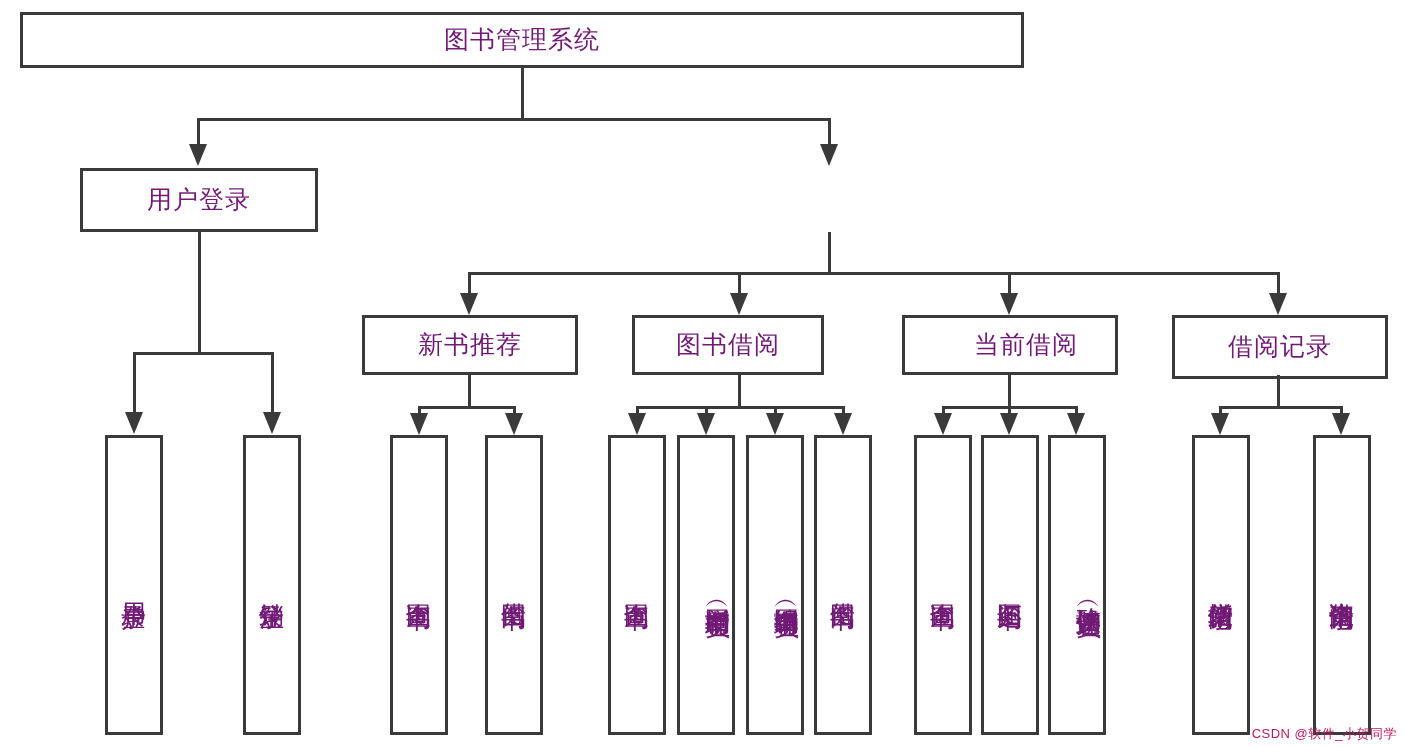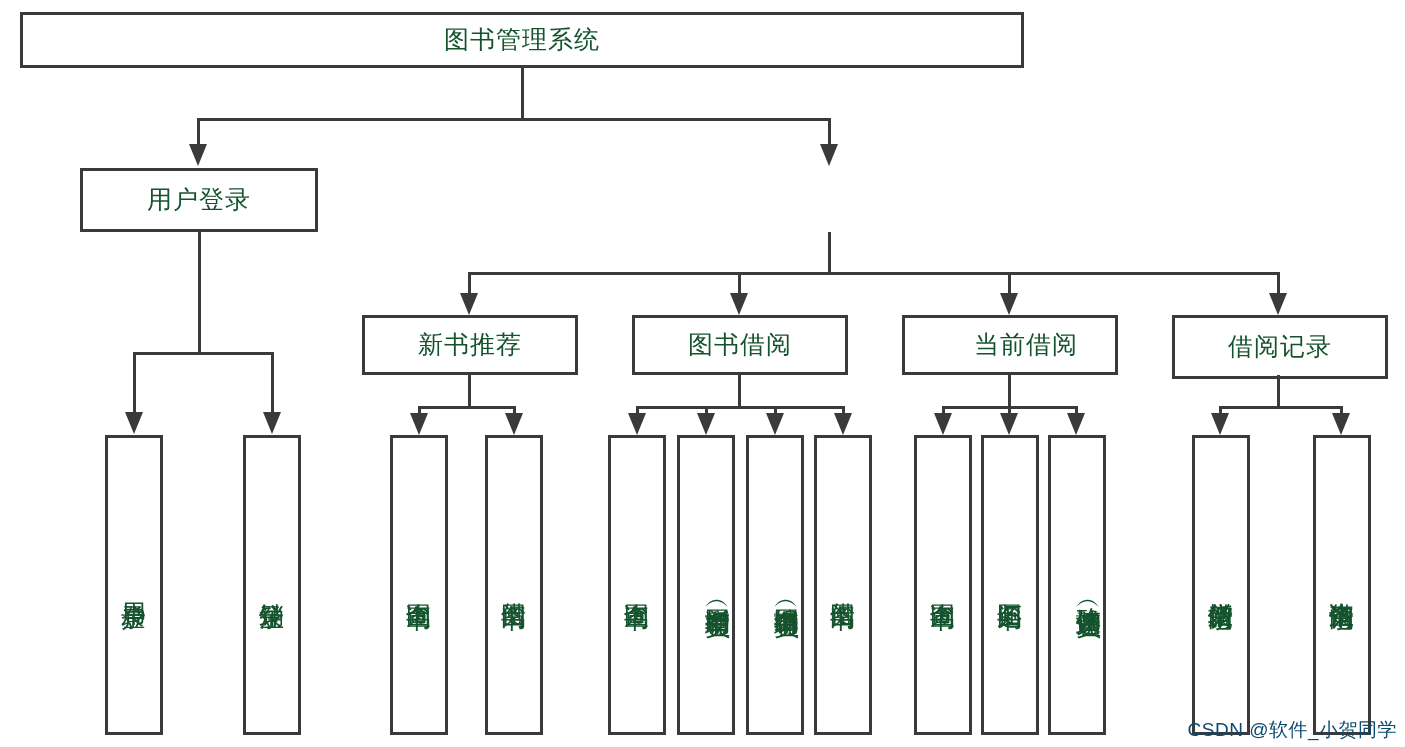--- a/index.html
+++ b/index.html
@@ -18,21 +18,21 @@
     overflow: hidden;
   }
   .node {
     position: absolute;
     box-sizing: border-box;
     border: 3px solid #3a3a3a;
     background: #ffffff;
     display: flex;
     align-items: center;
     justify-content: center;
-    color: #14532d;
+    color: #701a75;
   }
   .node-h {
     font-size: 25px;
     letter-spacing: 1px;
     line-height: 1.1;
     white-space: nowrap;
   }
   .node-v {
     font-size: 25px;
     line-height: 1.12;
@@ -58,22 +58,22 @@
     width: 0;
     height: 0;
     border-left: 9px solid transparent;
     border-right: 9px solid transparent;
     border-top: 22px solid #3a3a3a;
   }
   .watermark {
     position: absolute;
     right: 8px;
     bottom: 4px;
-    font-size: 19px;
-    color: #0c4a6e;
+    font-size: 13px;
+    color: #be185d;
     letter-spacing: 0.5px;
     white-space: nowrap;
     user-select: none;
   }
 </style>
 </head>
 <body>
 
 <div id="canvas">
 
@@ -121,21 +121,21 @@
 
   <div class="edge edge-v" style="left:1008px; top:272px; height:22px;"></div>
   <div class="arrow" style="left:1000px; top:293px;"></div>
 
   <div class="edge edge-v" style="left:1277px; top:272px; height:22px;"></div>
   <div class="arrow" style="left:1269px; top:293px;"></div>
 
   <div class="node node-h" style="left:362px; top:315px; width:216px; height:60px;">
     <span>新书推荐</span>
   </div>
-  <div class="node node-h" style="left:632px; top:315px; width:216px; height:60px;">
+  <div class="node node-h" style="left:632px; top:315px; width:192px; height:60px;">
     <span>图书借阅</span>
   </div>
   <div class="node node-h" style="left:902px; top:315px; width:216px; height:60px;padding-left:32px;">
     <span>当前借阅</span>
   </div>
   <div class="node node-h" style="left:1172px; top:315px; width:216px; height:64px;">
     <span>借阅记录</span>
   </div>
 
   <div class="edge edge-v" style="left:468px; top:375px; height:31px;"></div>

